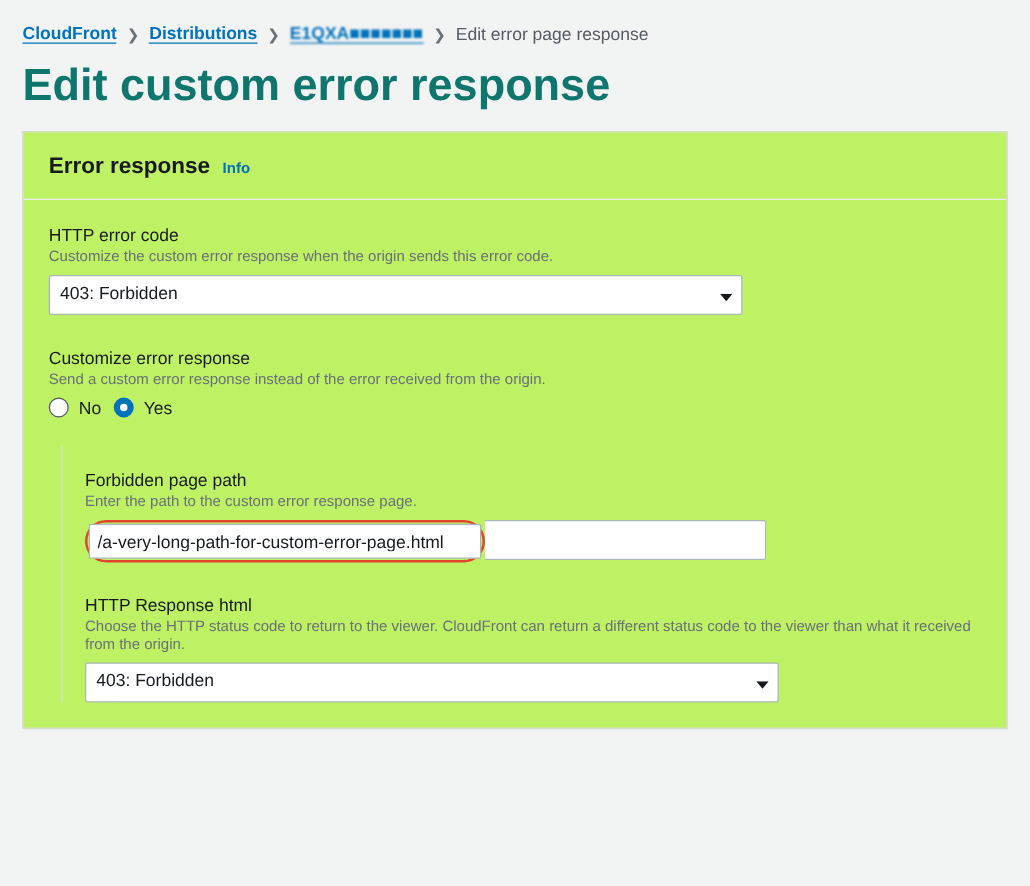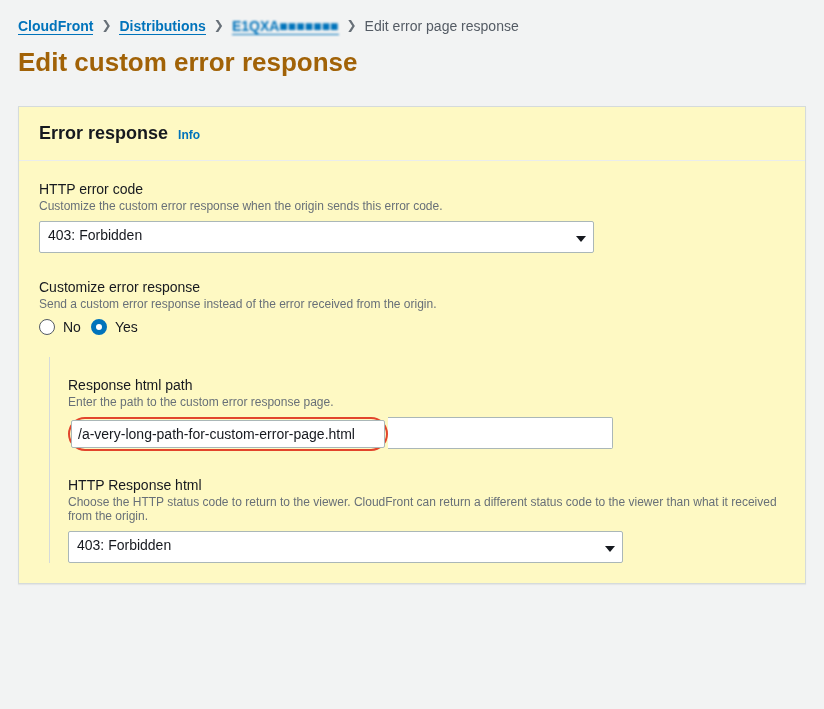--- a/index.html
+++ b/index.html
@@ -7,48 +7,48 @@
       font-family: "Amazon Ember", "Helvetica Neue", Arial, sans-serif;
       background: #f2f3f3;
       color: #16191f;
       font-size: 14px;
       padding: 18px;
       width: 824px;
     }
     .breadcrumbs {
       font-size: 14px;
       display: flex;
-      align-items: flex-start;
+      align-items: flex-end;
       gap: 8px;
       margin-bottom: 12px;
     }
     .breadcrumbs a {
       color: #0073bb;
       text-decoration: none;
       border-bottom: 1px solid #0073bb;
       font-weight: 600;
     }
     .breadcrumbs a.blurred {
       filter: blur(1px);
     }
     .breadcrumbs .chev {
       color: #687078;
       font-size: 12px;
     }
     .breadcrumbs .current {
       color: #545b64;
     }
     h1.page-title {
-      font-size: 26px;
+      font-size: 36px;
       font-weight: 700;
-      margin: 10px 0 28px 0;
-      color: #a16207;
+      margin: 10px 0 16px 0;
+      color: #0f766e;
     }
     .panel {
-      background: #fef9c3;
+      background: #bef264;
       border: 1px solid #d5dbdb;
       box-shadow: 0 1px 1px rgba(0,0,0,0.05);
     }
     .panel-header {
       padding: 16px 20px;
       border-bottom: 1px solid #eaeded;
       display: flex;
       align-items: baseline;
       gap: 10px;
     }
@@ -258,21 +258,21 @@
         <label class="radio-option">
           <span class="radio-circle selected"></span>
           <span>Yes</span>
         </label>
       </div>
     </div>
 
     <div class="nested">
 
       <div class="field">
-        <div class="field-label">Response html path</div>
+        <div class="field-label">Forbidden page path</div>
         <div class="field-help">Enter the path to the custom error response page.</div>
         <div class="path-row">
           <span class="path-highlight">
             <input type="text" value="/a-very-long-path-for-custom-error-page.html" style="">
           </span>
           <div class="path-rest"></div>
         </div>
       </div>
 
       <div class="field" style="margin-bottom:0;">

